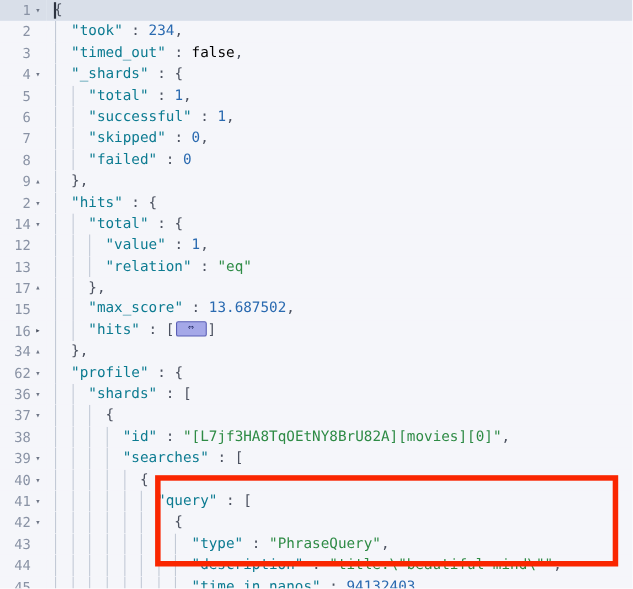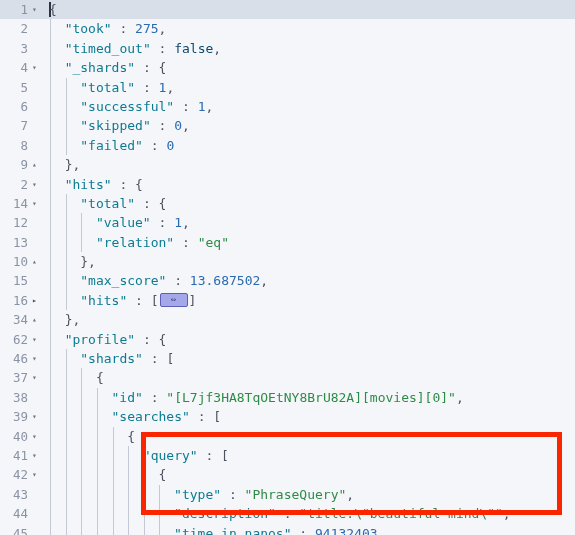--- a/index.html
+++ b/index.html
@@ -91,21 +91,21 @@
     top: 0;
     bottom: 0;
     width: 1px;
     background: #c3cad6;
   }
 
   .tok { position: relative; }
   .k-key   { color: #0c7b91; }
   .k-str   { color: #2e8b45; }
   .k-num   { color: #2a6ab0; }
-  .k-bool  { color: #0c4a6e; }
+  .k-bool  { color: #000000; }
   .k-punct { color: #4c5260; }
 
   
   .caret {
     display: inline-block;
     position: absolute;
     left: 7px;
     top: 2px;
     width: 1.5px;
     height: 15px;
@@ -140,38 +140,38 @@
   }
 </style>
 </head>
 <body>
 
 <div id="app">
 
   <div class="editor">
     <div class="code-area" id="code-area">
         <div class="row active"><div class="gutter"><span>1</span><span class="fold">▾</span></div><div class="content"><div class="guides"></div><span class="caret" style="left: 7px;"></span><span class="tok" style="margin-left: 0px;"><span class="k-punct">{</span></span></div></div>
-        <div class="row"><div class="gutter"><span>2</span></div><div class="content"><div class="guides"><div class="guide" style="left: 8px;"></div></div><span class="tok" style="margin-left: 15.64px;"><span class="k-key">"took"</span><span class="k-punct"> : </span><span class="k-num">275</span><span class="k-punct">,</span></span></div></div>
+        <div class="row"><div class="gutter"><span>2</span></div><div class="content"><div class="guides"><div class="guide" style="left: 8px;"></div></div><span class="tok" style="margin-left: 15.64px;"><span class="k-key">"took"</span><span class="k-punct"> : </span><span class="k-num">234</span><span class="k-punct">,</span></span></div></div>
         <div class="row"><div class="gutter"><span>3</span></div><div class="content"><div class="guides"><div class="guide" style="left: 8px;"></div></div><span class="tok" style="margin-left: 15.64px;"><span class="k-key">"timed_out"</span><span class="k-punct"> : </span><span class="k-bool">false</span><span class="k-punct">,</span></span></div></div>
         <div class="row"><div class="gutter"><span>4</span><span class="fold">▾</span></div><div class="content"><div class="guides"><div class="guide" style="left: 8px;"></div></div><span class="tok" style="margin-left: 15.64px;"><span class="k-key">"_shards"</span><span class="k-punct"> : </span><span class="k-punct">{</span></span></div></div>
         <div class="row"><div class="gutter"><span>5</span></div><div class="content"><div class="guides"><div class="guide" style="left: 8px;"></div><div class="guide" style="left: 23.64px;"></div></div><span class="tok" style="margin-left: 31.28px;"><span class="k-key">"total"</span><span class="k-punct"> : </span><span class="k-num">1</span><span class="k-punct">,</span></span></div></div>
         <div class="row"><div class="gutter"><span>6</span></div><div class="content"><div class="guides"><div class="guide" style="left: 8px;"></div><div class="guide" style="left: 23.64px;"></div></div><span class="tok" style="margin-left: 31.28px;"><span class="k-key">"successful"</span><span class="k-punct"> : </span><span class="k-num">1</span><span class="k-punct">,</span></span></div></div>
         <div class="row"><div class="gutter"><span>7</span></div><div class="content"><div class="guides"><div class="guide" style="left: 8px;"></div><div class="guide" style="left: 23.64px;"></div></div><span class="tok" style="margin-left: 31.28px;"><span class="k-key">"skipped"</span><span class="k-punct"> : </span><span class="k-num">0</span><span class="k-punct">,</span></span></div></div>
         <div class="row"><div class="gutter"><span>8</span></div><div class="content"><div class="guides"><div class="guide" style="left: 8px;"></div><div class="guide" style="left: 23.64px;"></div></div><span class="tok" style="margin-left: 31.28px;"><span class="k-key">"failed"</span><span class="k-punct"> : </span><span class="k-num">0</span></span></div></div>
         <div class="row"><div class="gutter"><span>9</span><span class="fold">▴</span></div><div class="content"><div class="guides"><div class="guide" style="left: 8px;"></div></div><span class="tok" style="margin-left: 15.64px;"><span class="k-punct">},</span></span></div></div>
         <div class="row"><div class="gutter"><span>2</span><span class="fold">▾</span></div><div class="content"><div class="guides"><div class="guide" style="left: 8px;"></div></div><span class="tok" style="margin-left: 15.64px;"><span class="k-key">"hits"</span><span class="k-punct"> : </span><span class="k-punct">{</span></span></div></div>
         <div class="row"><div class="gutter"><span>14</span><span class="fold">▾</span></div><div class="content"><div class="guides"><div class="guide" style="left: 8px;"></div><div class="guide" style="left: 23.64px;"></div></div><span class="tok" style="margin-left: 31.28px;"><span class="k-key">"total"</span><span class="k-punct"> : </span><span class="k-punct">{</span></span></div></div>
         <div class="row"><div class="gutter"><span>12</span></div><div class="content"><div class="guides"><div class="guide" style="left: 8px;"></div><div class="guide" style="left: 23.64px;"></div><div class="guide" style="left: 39.28px;"></div></div><span class="tok" style="margin-left: 46.92px;"><span class="k-key">"value"</span><span class="k-punct"> : </span><span class="k-num">1</span><span class="k-punct">,</span></span></div></div>
         <div class="row"><div class="gutter"><span>13</span></div><div class="content"><div class="guides"><div class="guide" style="left: 8px;"></div><div class="guide" style="left: 23.64px;"></div><div class="guide" style="left: 39.28px;"></div></div><span class="tok" style="margin-left: 46.92px;"><span class="k-key">"relation"</span><span class="k-punct"> : </span><span class="k-str">"eq"</span></span></div></div>
-        <div class="row"><div class="gutter"><span>10</span><span class="fold">▴</span></div><div class="content"><div class="guides"><div class="guide" style="left: 8px;"></div><div class="guide" style="left: 23.64px;"></div></div><span class="tok" style="margin-left: 31.28px;"><span class="k-punct">},</span></span></div></div>
+        <div class="row"><div class="gutter"><span>17</span><span class="fold">▴</span></div><div class="content"><div class="guides"><div class="guide" style="left: 8px;"></div><div class="guide" style="left: 23.64px;"></div></div><span class="tok" style="margin-left: 31.28px;"><span class="k-punct">},</span></span></div></div>
         <div class="row"><div class="gutter"><span>15</span></div><div class="content"><div class="guides"><div class="guide" style="left: 8px;"></div><div class="guide" style="left: 23.64px;"></div></div><span class="tok" style="margin-left: 31.28px;"><span class="k-key">"max_score"</span><span class="k-punct"> : </span><span class="k-num">13.687502</span><span class="k-punct">,</span></span></div></div>
         <div class="row"><div class="gutter"><span>16</span><span class="fold collapsed">▸</span></div><div class="content"><div class="guides"><div class="guide" style="left: 8px;"></div><div class="guide" style="left: 23.64px;"></div></div><span class="tok" style="margin-left: 31.28px;"><span class="k-key">"hits"</span><span class="k-punct"> : </span><span class="k-punct">[</span><span class="fold-widget">⇔</span><span class="k-punct">]</span></span></div></div>
         <div class="row"><div class="gutter"><span>34</span><span class="fold">▴</span></div><div class="content"><div class="guides"><div class="guide" style="left: 8px;"></div></div><span class="tok" style="margin-left: 15.64px;"><span class="k-punct">},</span></span></div></div>
         <div class="row"><div class="gutter"><span>62</span><span class="fold">▾</span></div><div class="content"><div class="guides"><div class="guide" style="left: 8px;"></div></div><span class="tok" style="margin-left: 15.64px;"><span class="k-key">"profile"</span><span class="k-punct"> : </span><span class="k-punct">{</span></span></div></div>
-        <div class="row"><div class="gutter"><span>46</span><span class="fold">▾</span></div><div class="content"><div class="guides"><div class="guide" style="left: 8px;"></div><div class="guide" style="left: 23.64px;"></div></div><span class="tok" style="margin-left: 31.28px;"><span class="k-key">"shards"</span><span class="k-punct"> : </span><span class="k-punct">[</span></span></div></div>
+        <div class="row"><div class="gutter"><span>36</span><span class="fold">▾</span></div><div class="content"><div class="guides"><div class="guide" style="left: 8px;"></div><div class="guide" style="left: 23.64px;"></div></div><span class="tok" style="margin-left: 31.28px;"><span class="k-key">"shards"</span><span class="k-punct"> : </span><span class="k-punct">[</span></span></div></div>
         <div class="row"><div class="gutter"><span>37</span><span class="fold">▾</span></div><div class="content"><div class="guides"><div class="guide" style="left: 8px;"></div><div class="guide" style="left: 23.64px;"></div><div class="guide" style="left: 39.28px;"></div></div><span class="tok" style="margin-left: 46.92px;"><span class="k-punct">{</span></span></div></div>
         <div class="row"><div class="gutter"><span>38</span></div><div class="content"><div class="guides"><div class="guide" style="left: 8px;"></div><div class="guide" style="left: 23.64px;"></div><div class="guide" style="left: 39.28px;"></div><div class="guide" style="left: 54.92px;"></div></div><span class="tok" style="margin-left: 62.56px;"><span class="k-key">"id"</span><span class="k-punct"> : </span><span class="k-str">"[L7jf3HA8TqOEtNY8BrU82A][movies][0]"</span><span class="k-punct">,</span></span></div></div>
         <div class="row"><div class="gutter"><span>39</span><span class="fold">▾</span></div><div class="content"><div class="guides"><div class="guide" style="left: 8px;"></div><div class="guide" style="left: 23.64px;"></div><div class="guide" style="left: 39.28px;"></div><div class="guide" style="left: 54.92px;"></div></div><span class="tok" style="margin-left: 62.56px;"><span class="k-key">"searches"</span><span class="k-punct"> : </span><span class="k-punct">[</span></span></div></div>
         <div class="row"><div class="gutter"><span>40</span><span class="fold">▾</span></div><div class="content"><div class="guides"><div class="guide" style="left: 8px;"></div><div class="guide" style="left: 23.64px;"></div><div class="guide" style="left: 39.28px;"></div><div class="guide" style="left: 54.92px;"></div><div class="guide" style="left: 70.56px;"></div></div><span class="tok" style="margin-left: 78.2px;"><span class="k-punct">{</span></span></div></div>
         <div class="row"><div class="gutter"><span>41</span><span class="fold">▾</span></div><div class="content"><div class="guides"><div class="guide" style="left: 8px;"></div><div class="guide" style="left: 23.64px;"></div><div class="guide" style="left: 39.28px;"></div><div class="guide" style="left: 54.92px;"></div><div class="guide" style="left: 70.56px;"></div><div class="guide" style="left: 86.2px;"></div></div><span class="tok" style="margin-left: 93.84px;"><span class="k-key">"query"</span><span class="k-punct"> : </span><span class="k-punct">[</span></span></div></div>
         <div class="row"><div class="gutter"><span>42</span><span class="fold">▾</span></div><div class="content"><div class="guides"><div class="guide" style="left: 8px;"></div><div class="guide" style="left: 23.64px;"></div><div class="guide" style="left: 39.28px;"></div><div class="guide" style="left: 54.92px;"></div><div class="guide" style="left: 70.56px;"></div><div class="guide" style="left: 86.2px;"></div><div class="guide" style="left: 101.84px;"></div></div><span class="tok" style="margin-left: 109.48px;"><span class="k-punct">{</span></span></div></div>
         <div class="row"><div class="gutter"><span>43</span></div><div class="content"><div class="guides"><div class="guide" style="left: 8px;"></div><div class="guide" style="left: 23.64px;"></div><div class="guide" style="left: 39.28px;"></div><div class="guide" style="left: 54.92px;"></div><div class="guide" style="left: 70.56px;"></div><div class="guide" style="left: 86.2px;"></div><div class="guide" style="left: 101.84px;"></div><div class="guide" style="left: 117.48px;"></div></div><span class="tok" style="margin-left: 125.12px;"><span class="k-key">"type"</span><span class="k-punct"> : </span><span class="k-str">"PhraseQuery"</span><span class="k-punct">,</span></span></div></div>
         <div class="row"><div class="gutter"><span>44</span></div><div class="content"><div class="guides"><div class="guide" style="left: 8px;"></div><div class="guide" style="left: 23.64px;"></div><div class="guide" style="left: 39.28px;"></div><div class="guide" style="left: 54.92px;"></div><div class="guide" style="left: 70.56px;"></div><div class="guide" style="left: 86.2px;"></div><div class="guide" style="left: 101.84px;"></div><div class="guide" style="left: 117.48px;"></div></div><span class="tok" style="margin-left: 125.12px;"><span class="k-key">"description"</span><span class="k-punct"> : </span><span class="k-str">"title:\"beautiful mind\""</span><span class="k-punct">,</span></span></div></div>
         <div class="row"><div class="gutter"><span>45</span></div><div class="content"><div class="guides"><div class="guide" style="left: 8px;"></div><div class="guide" style="left: 23.64px;"></div><div class="guide" style="left: 39.28px;"></div><div class="guide" style="left: 54.92px;"></div><div class="guide" style="left: 70.56px;"></div><div class="guide" style="left: 86.2px;"></div><div class="guide" style="left: 101.84px;"></div><div class="guide" style="left: 117.48px;"></div></div><span class="tok" style="margin-left: 125.12px;"><span class="k-key">"time_in_nanos"</span><span class="k-punct"> : </span><span class="k-num">94132403</span><span class="k-punct">,</span></span></div></div>
       </div>

